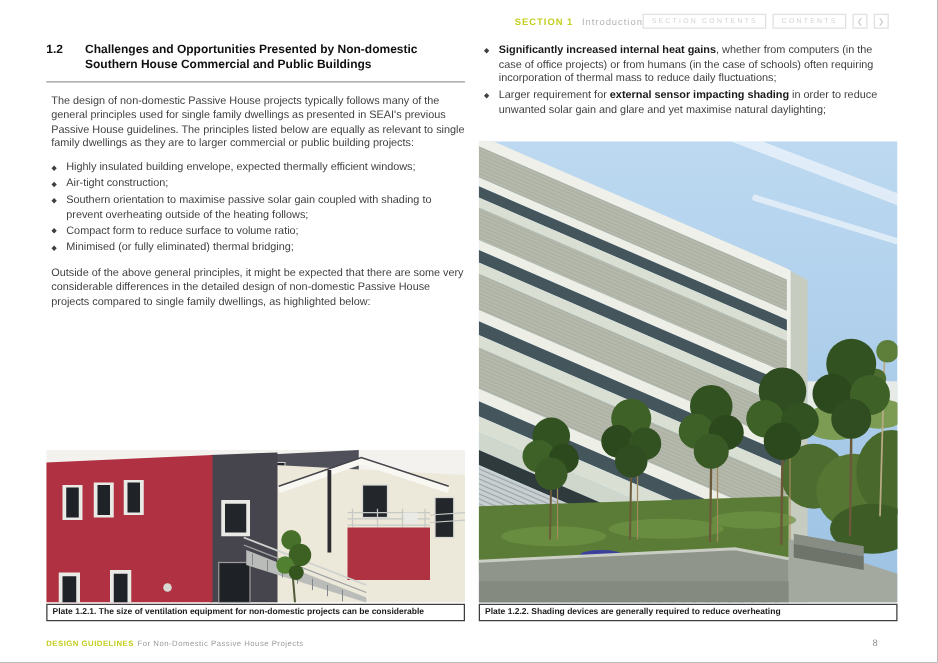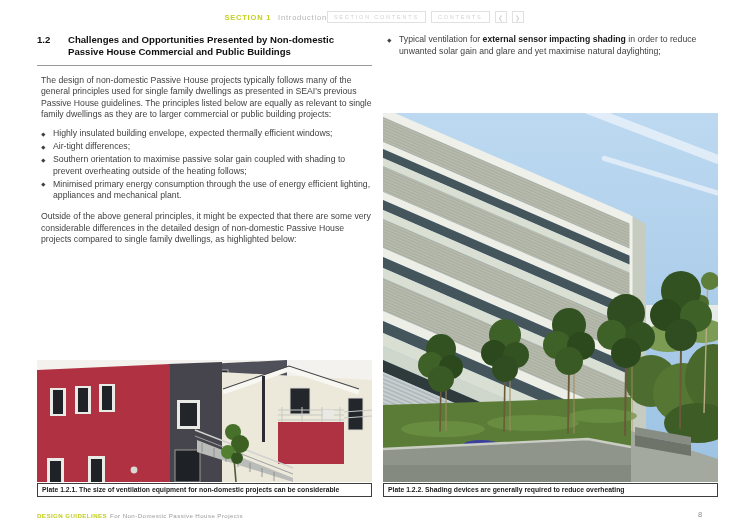--- a/index.html
+++ b/index.html
@@ -2,21 +2,21 @@
 <html><head>
 <meta charset="utf-8">
 <style>
   html,body{margin:0;padding:0;background:#888;}
   .page{
     position:relative;width:750px;height:530px;background:#ffffff;
     font-family:"Liberation Sans",sans-serif;color:#3f3f3f;overflow:hidden;
     margin:0 auto;
   }
   
-  .header{position:absolute;top:11px;left:37px;right:39px;display:flex;justify-content:center;align-items:center;}
+  .header{position:absolute;top:11px;left:37px;right:39px;display:flex;justify-content:flex-end;align-items:center;}
   .crumb{font-size:7.5px;letter-spacing:0.8px;}
   .crumb .sec{color:#c3cf21;font-weight:bold;}
   .crumb .ttl{color:#b4b4b4;margin-left:4px;}
   .hdr-buttons{display:flex;gap:5px;align-items:center;}
   .hdr-btn{border:1px solid #e0e0e0;color:#d2d2d2;background:#fff;font-size:5.5px;
     letter-spacing:1.8px;height:12px;display:flex;align-items:center;padding:0 6px;
     font-family:"Liberation Sans",sans-serif;}
   .nav-btn{border:1px solid #e0e0e0;color:#d2d2d2;background:#fff;width:12px;height:12px;
     display:flex;align-items:center;justify-content:center;font-size:6px;padding:0;}
   
@@ -62,37 +62,39 @@
       <button class="hdr-btn">SECTION CONTENTS</button>
       <button class="hdr-btn">CONTENTS</button>
       <button class="nav-btn">❮</button>
       <button class="nav-btn">❯</button>
     </div>
   </div>
 
   <div class="col col-left">
     <div class="heading">
       <span class="num">1.2</span>
-      <span>Challenges and Opportunities Presented by Non-domestic Passive House Commercial and Public Buildings</span>
+      <span>Challenges and Opportunities Presented by Non-domestic Southern House Commercial and Public Buildings</span>
     </div>
     <hr class="rule">
     <p class="body">The design of non-domestic Passive House projects typically follows many of the general principles used for single family dwellings as presented in SEAI's previous Passive House guidelines. The principles listed below are equally as relevant to single family dwellings as they are to larger commercial or public building projects:</p>
     <ul class="bullets">
       <li>Highly insulated building envelope, expected thermally efficient windows;</li>
-      <li>Air-tight differences;</li>
+      <li>Air-tight construction;</li>
       <li>Southern orientation to maximise passive solar gain coupled with shading to prevent overheating outside of the heating follows;</li>
-      <li>Minimised primary energy consumption through the use of energy efficient lighting, appliances and mechanical plant.</li>
+      <li>Compact form to reduce surface to volume ratio;</li>
+      <li>Minimised (or fully eliminated) thermal bridging;</li>
     </ul>
     <p class="body">Outside of the above general principles, it might be expected that there are some very considerable differences in the detailed design of non-domestic Passive House projects compared to single family dwellings, as highlighted below:</p>
     <div class="gap"></div>
   </div>
 
   <div class="col col-right">
     <ul class="bullets tight">
-      <li><span>Typical ventilation for </span><span class="b">external sensor impacting shading</span><span> in order to reduce unwanted solar gain and glare and yet maximise natural daylighting;</span></li>
+      <li><span class="b">Significantly increased internal heat gains</span><span>, whether from computers (in the case of office projects) or from humans (in the case of schools) often requiring incorporation of thermal mass to reduce daily fluctuations;</span></li>
+      <li><span>Larger requirement for </span><span class="b">external sensor impacting shading</span><span> in order to reduce unwanted solar gain and glare and yet maximise natural daylighting;</span></li>
     </ul>
   </div>
 
   <div class="plate plate-1">
     <svg width="335" height="122" viewBox="0 0 335 122">
       <rect width="335" height="122" fill="#f3f2ee"></rect>
 
       <polygon points="131,6 250,0 250,38 131,38" fill="#50505a"></polygon>
       <g fill="#24262c" stroke="#cfd0cc" stroke-width="0.8">
         <rect x="150" y="14" width="9" height="12"></rect>

